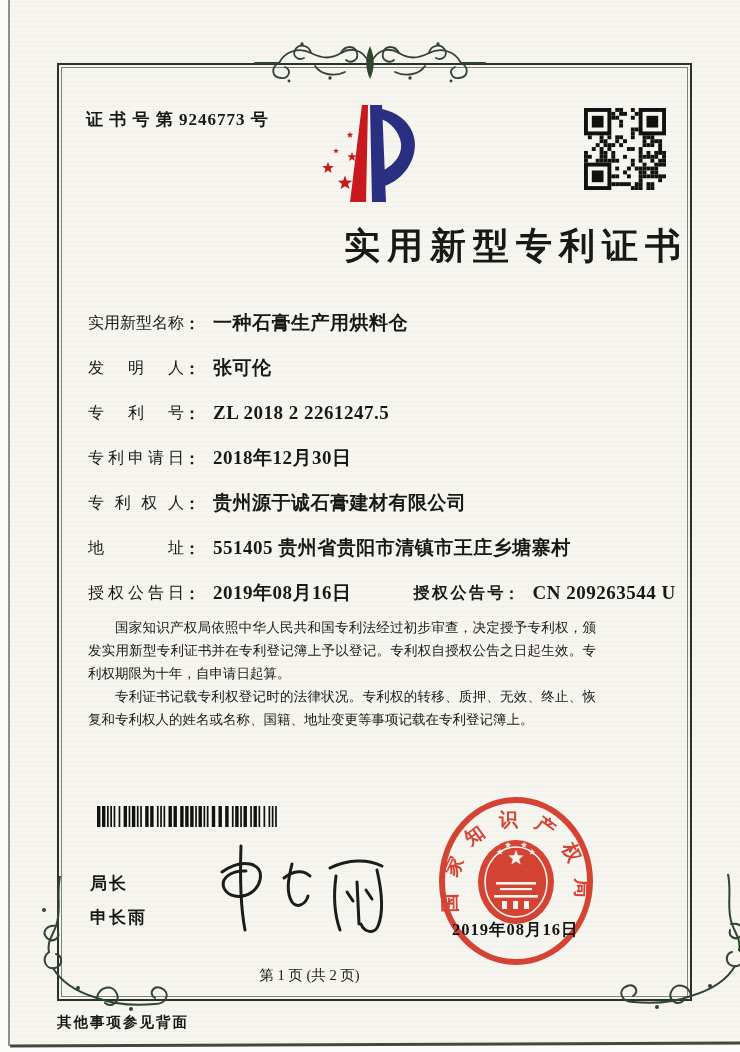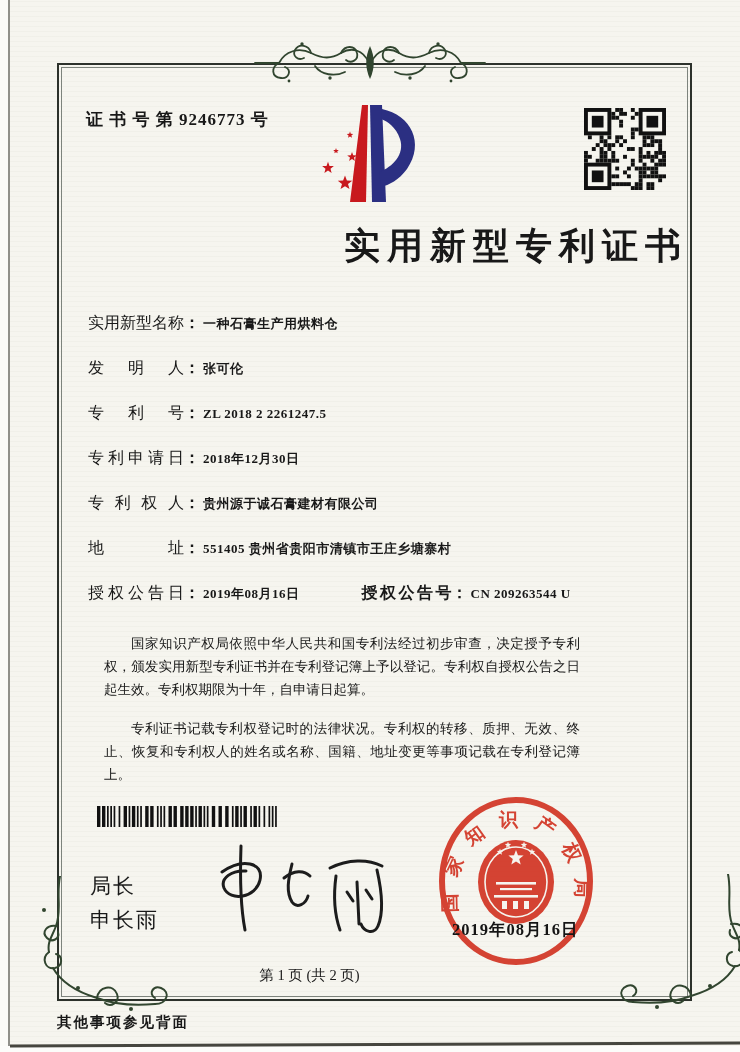--- a/index.html
+++ b/index.html
@@ -21,29 +21,29 @@
   
   #cert-no{left:86px;top:108px;font-size:17px;font-weight:600;letter-spacing:1px;}
   #logo{left:306px;top:98px;}
   #qr{left:584px;top:108px;}
   #title{left:57px;top:222px;width:631px;text-align:right;font-size:36px;font-weight:700;letter-spacing:7px;text-indent:7px;}
   
   #fields{left:88px;top:313px;width:580px;display:flex;flex-direction:column;gap:25px;}
   .frow{height:20px;white-space:nowrap;font-size:16px;line-height:20px;}
   .flabel{display:inline-block;width:96px;text-align:justify;text-align-last:justify;font-weight:400;vertical-align:top;}
   .fcolon{font-weight:600;}
-  .fvalue{font-weight:700;font-size:13px;letter-spacing:0.5px;margin-left:3px;}
+  .fvalue{font-weight:700;font-size:19px;letter-spacing:0.5px;margin-left:13px;}
   .fgroup2{margin-left:62px;}
   .flabel2{display:inline-block;width:90px;text-align:justify;text-align-last:justify;font-weight:600;vertical-align:top;}
   
   #paragraphs{left:88px;top:616px;width:508px;font-size:13.5px;line-height:23px;font-weight:500;text-align:justify;}
-  #paragraphs p{margin:16px;text-indent:2em;}
+  #paragraphs p{margin:0;text-indent:2em;}
   
   #barcode{left:96px;top:806px;}
-  #signer{left:90px;top:872px;font-family:"Liberation Sans","DejaVu Sans",sans-serif;font-size:21px;font-weight:400;letter-spacing:2px;}
+  #signer{left:90px;top:872px;font-family:"Liberation Sans","DejaVu Sans",sans-serif;font-size:17px;font-weight:700;letter-spacing:2px;}
   #signer-name{position:absolute;left:0;top:34px;white-space:nowrap;}
   #signature{left:208px;top:840px;}
   
   #seal{left:436px;top:794px;}
   #seal-date{left:452px;top:919px;font-size:16.5px;font-weight:700;letter-spacing:1px;color:#151515;}
   
   #page-info{left:57px;top:966px;width:505px;text-align:center;font-size:14.5px;font-weight:500;}
   #back-note{left:57px;top:1013px;width:631px;text-align:left;font-size:14.5px;font-weight:600;letter-spacing:2px;}
   
   #ornament-top{left:253px;top:36px;}

